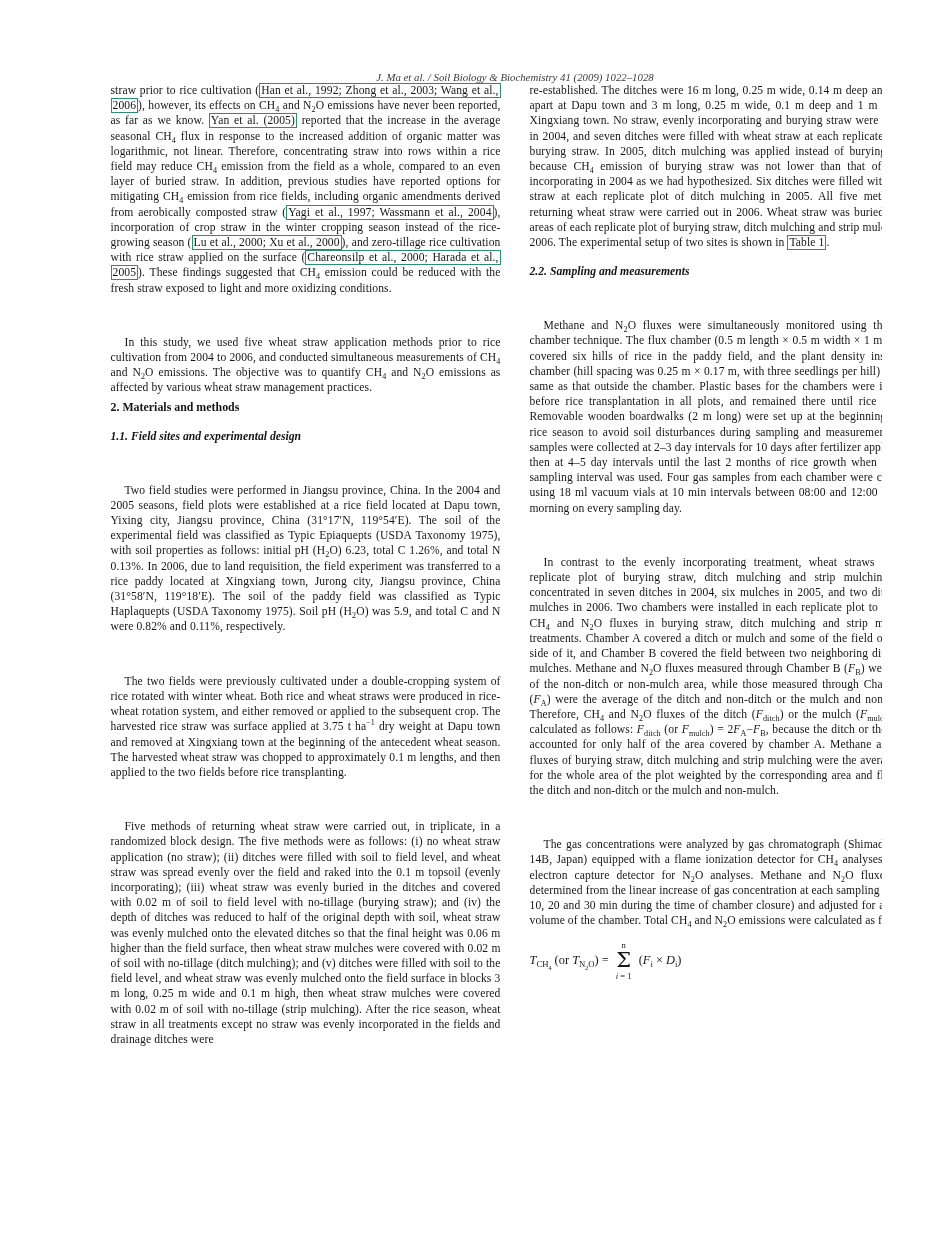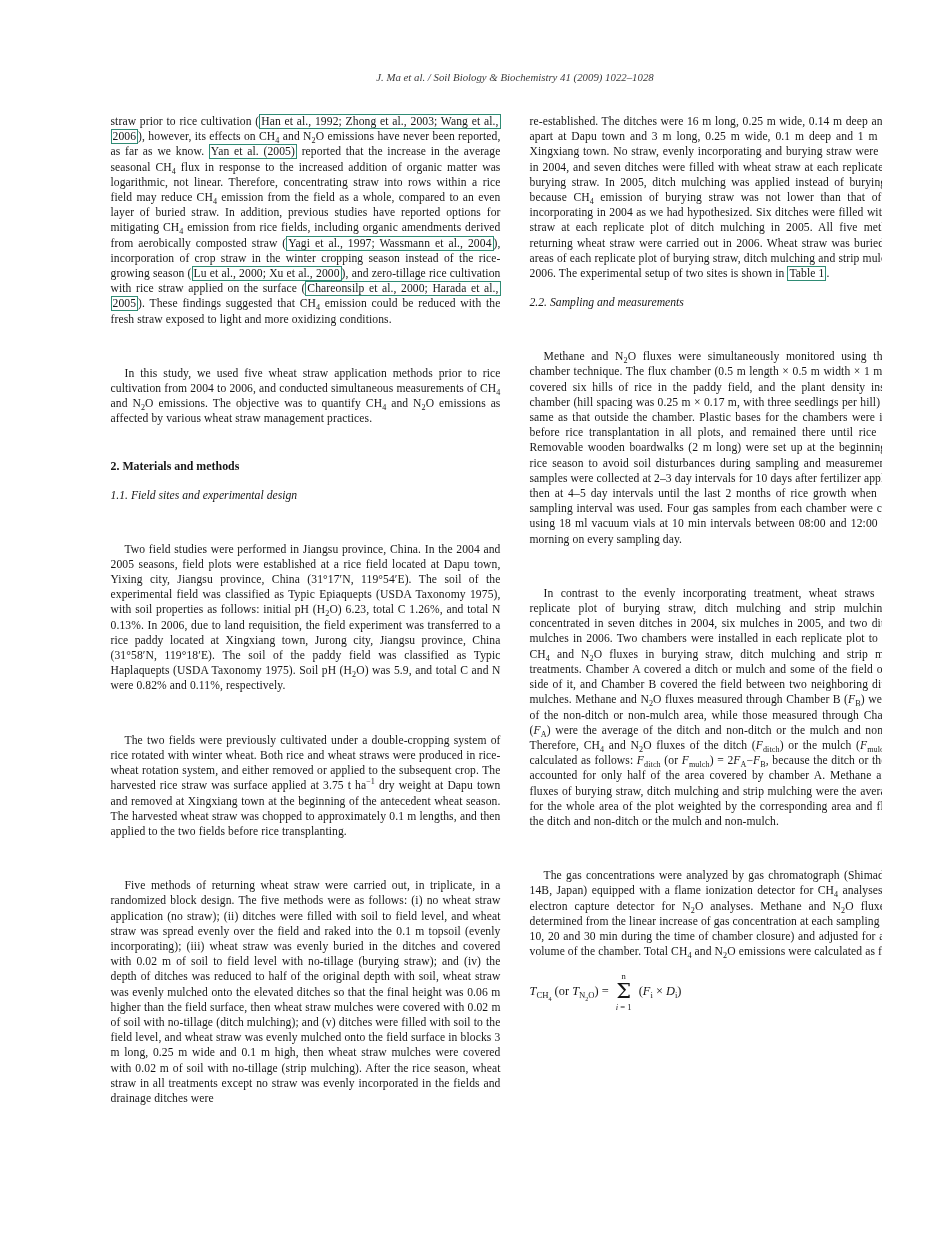--- a/index.html
+++ b/index.html
@@ -18,21 +18,21 @@
   .running-head{
     position:absolute;left:0;right:0;text-align:center;
     font-style:italic;font-size:10.8px;color:#3b3b3b;
     white-space:nowrap;
   }
   .page-number{
     position:absolute;right:0;top:16px;
     font-size:14px;color:#3b3b3b;
   }
   .columns{
-    position:absolute;top:114px;left:67px;width:809px;
+    position:absolute;top:83px;left:67px;width:809px;
     display:flex;gap:29px;
   }
   .col{width:390px;min-width:390px;}
   .para{
     margin:0;
     font-size:11.6px;line-height:15.2px;
     text-align:justify;
     letter-spacing:0.1px;
   }
   .para.indent{text-indent:14px;margin-top:39px;}
@@ -40,24 +40,24 @@
   em{font-style:italic;}
   .cite-link{
     border:1px solid #2e8b74;
     padding:0 1px;
     -webkit-box-decoration-break:clone;
     box-decoration-break:clone;
     cursor:pointer;
   }
   .sec-heading{
     font-size:11.9px;font-weight:bold;font-style:normal;
-    margin:32px 0 14px 0;line-height:15px;
+    margin:4px 0 14px 0;line-height:15px;
   }
   .subsec-heading{
-    font-size:11.7px;font-weight:normal;font-style:italic;
+    font-size:11.7px;font-weight:bold;font-style:italic;
     margin:14px 0 14px 0;line-height:15px;
   }
   .formula{
     display:flex;align-items:center;gap:7px;
     margin:12px 0 12px 0;
     font-size:12.4px;line-height:1.1;
   }
   .f-lhs,.f-rhs{white-space:nowrap;}
   .sum{
     display:inline-flex;flex-direction:column;align-items:center;

